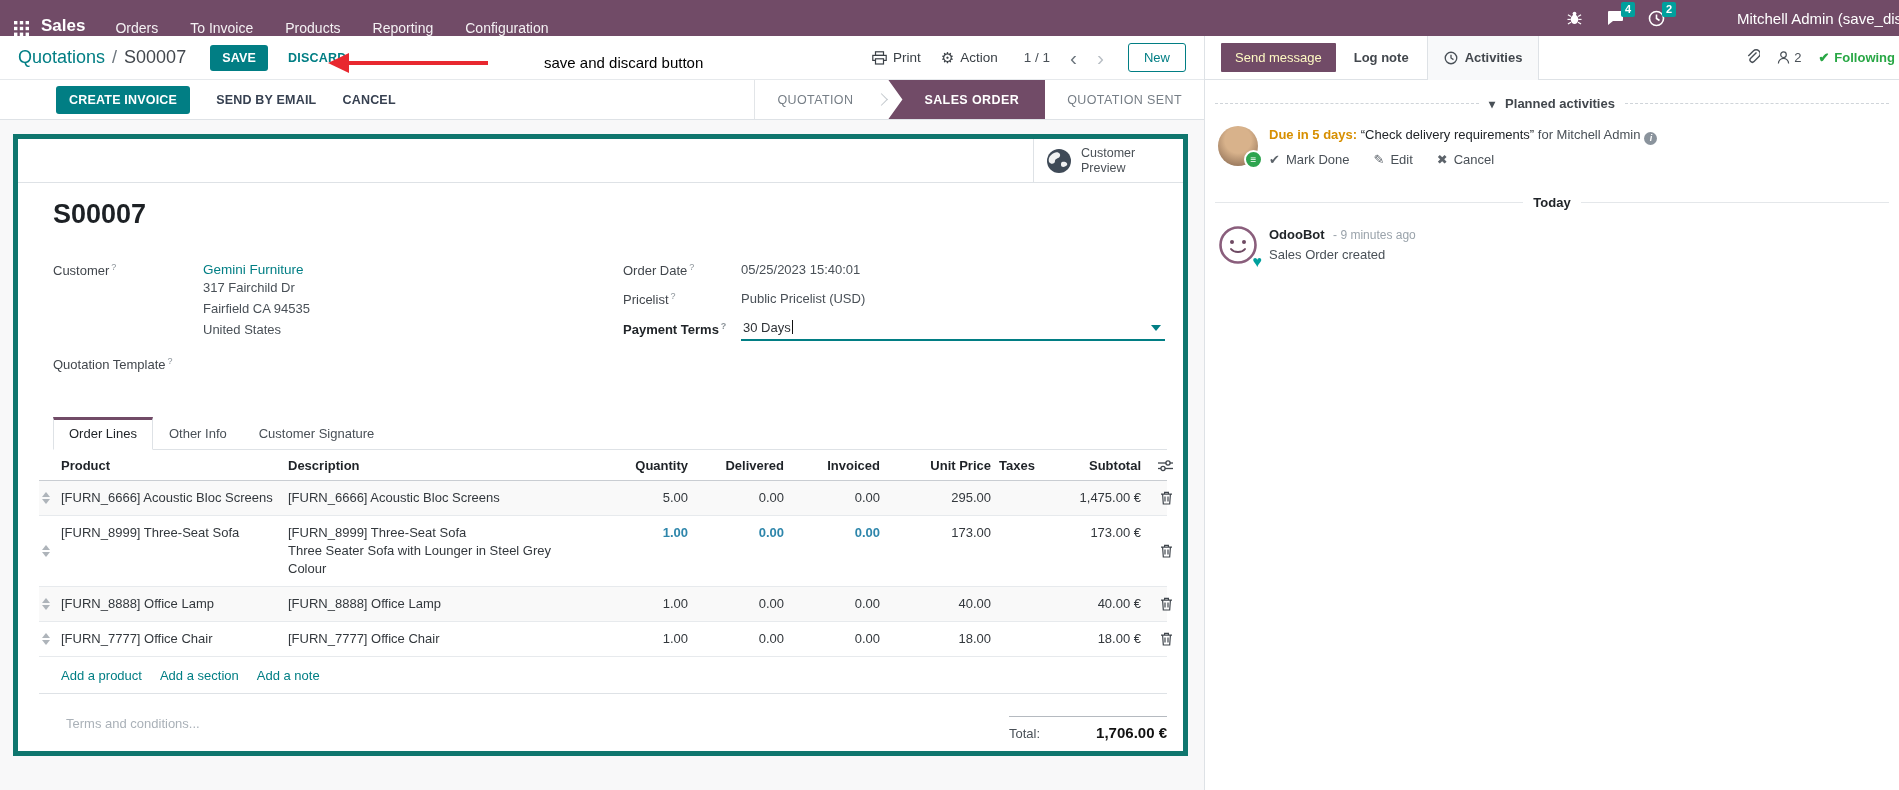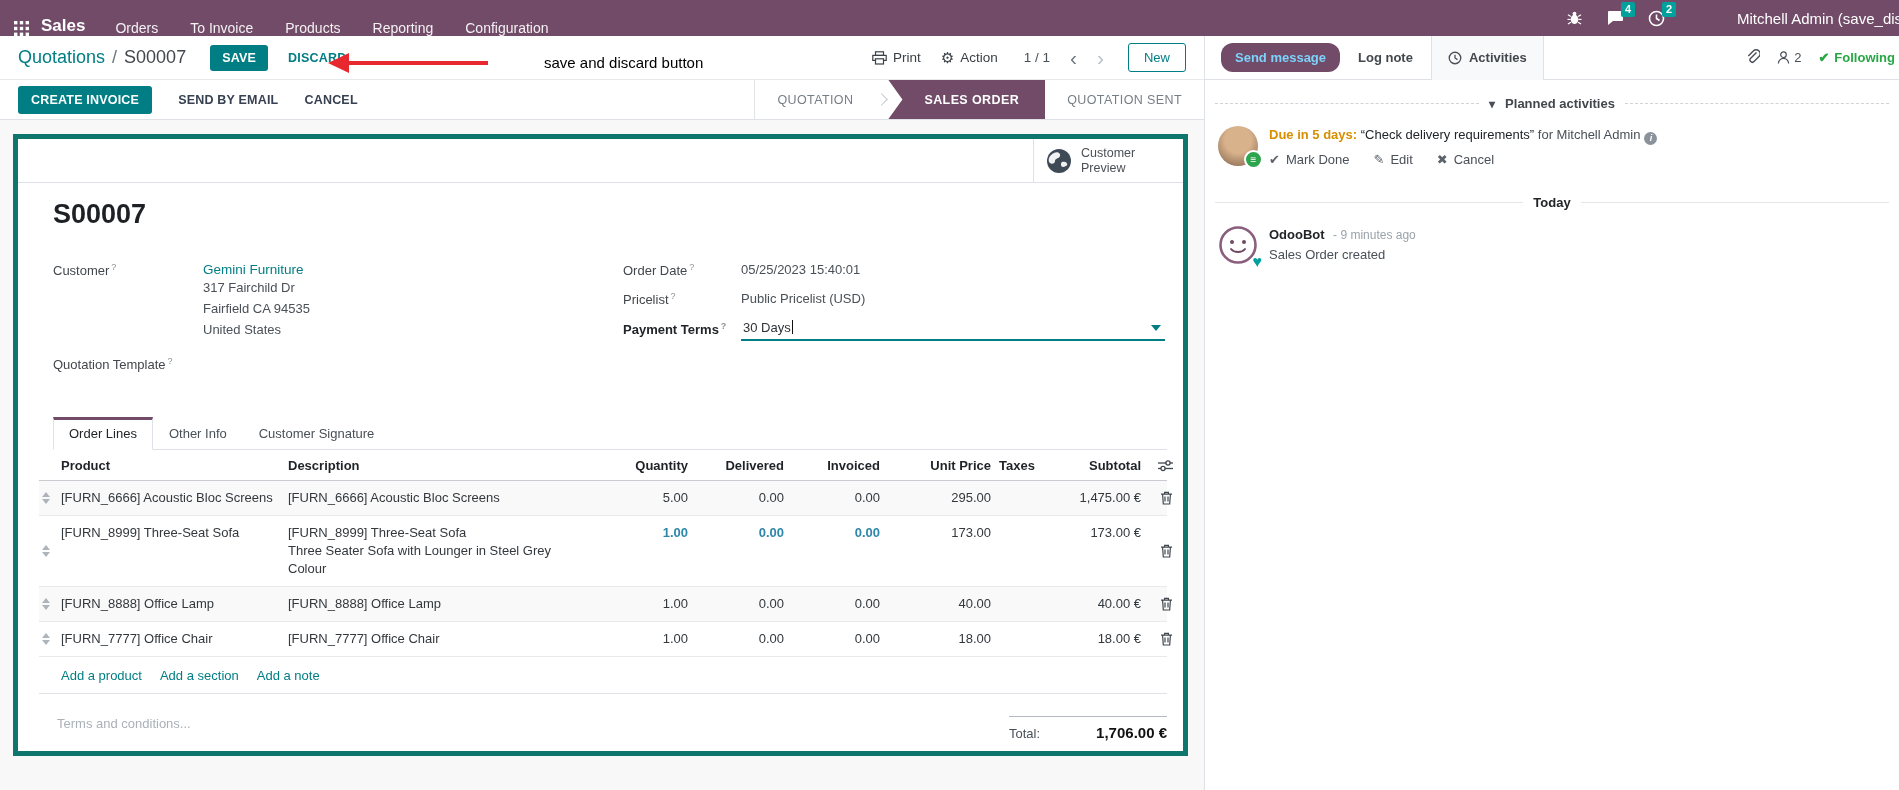--- a/index.html
+++ b/index.html
@@ -49,21 +49,21 @@
   .pager-prev { font-size:21px; color:#6c757d; cursor:pointer; line-height:1; }
   .pager-next { font-size:21px; color:#b9bfc5; cursor:pointer; line-height:1; }
   .btn-new { border:1px solid #017E84; color:#017E84; background:#fff; border-radius:3px;
     font-size:13px; padding:6px 15px; cursor:pointer; margin-left:4px; }
 
   
   .status-row { height:40px; border-bottom:1px solid #dee2e6; display:flex; align-items:stretch; background:#fff; }
   .action-buttons { display:flex; align-items:center; gap:26px; padding-left:18px; }
   .abtn { background:none; border:none; font-size:12.5px; font-weight:700; color:#374151;
     cursor:pointer; letter-spacing:.2px; }
-  .abtn.primary { background:#017E84; color:#fff; border-radius:3px; padding:7px 13px; }
+  .abtn.primary { background:#017E84; color:#fff; border-radius:3px; padding:7px 13px;margin-left:38px; }
   .stages { margin-left:auto; display:flex; align-items:stretch; border-left:1px solid #e2e5e8; }
   .stage { display:flex; align-items:center; padding:0 22px; font-size:12.5px; letter-spacing:.4px;
     color:#767e86; font-weight:500; cursor:pointer; white-space:nowrap; }
   .stage-chev { width:9px; height:9px; border-top:1px solid #c3c8cd; border-right:1px solid #c3c8cd;
     transform:rotate(45deg); align-self:center; margin:0 2px; }
   .stage.active { background:#714B67; color:#fff; font-weight:600; padding:0 26px 0 36px;
     clip-path:polygon(0 0, 100% 0, 100% 100%, 0 100%, 14px 50%); }
 
   
   .form-area { flex:1; background:#f8f8f9; padding:14px 16px 0 13px; }
@@ -112,30 +112,30 @@
   .c0 { display:flex; flex-direction:column; align-items:center; justify-content:center; cursor:grab; }
   .tri { width:0; height:0; border-left:4px solid transparent; border-right:4px solid transparent; margin:1px 0; }
   .tri-up { border-bottom:5px solid #aeb4ba; }
   .tri-dn { border-top:5px solid #aeb4ba; }
   .c9 { display:flex; align-items:center; justify-content:flex-end; padding-right:4px; cursor:pointer; }
   .thead .c9 { justify-content:flex-end; }
   .add-links { padding:9px 0 9px 22px; border-bottom:1px solid #dee2e6; }
   .add-link { color:#017E84; font-size:13px; margin-right:18px; cursor:pointer; text-decoration:none; }
 
   .sheet-bottom { display:flex; margin-top:22px; align-items:flex-start; }
-  .terms { margin-left:18px; font-size:13px; color:#aab1b8; cursor:text; }
+  .terms { margin-left:27px; font-size:13px; color:#aab1b8; cursor:text; }
   .total-box { margin-left:auto; width:158px; border-top:1px solid #b5bac0; padding-top:7px;
     display:flex; justify-content:space-between; align-items:baseline; }
   .total-label { font-size:13px; color:#495057; }
   .total-value { font-size:15px; font-weight:700; color:#111; }
 
   
   .chat-head { height:44px; border-bottom:1px solid #dee2e6; display:flex; align-items:center; padding-left:16px; }
-  .btn-send { background:#714B67; color:#7dd3fc; border:none; border-radius:12px; font-size:13px;
-    font-weight:700; padding:7px 14px; cursor:pointer; }
+  .btn-send { background:#714B67; color:#fef9c3; border:none; border-radius:1px; font-size:13px;
+    font-weight:400; padding:7px 14px; cursor:pointer; }
   .btn-lognote { background:none; border:none; color:#42474d; font-size:13px; font-weight:600;
     margin-left:18px; cursor:pointer; }
   .act-tab { height:44px; display:flex; align-items:center; gap:7px; padding:0 16px; margin-left:18px;
     border-left:1px solid #dee2e6; border-right:1px solid #dee2e6; background:#f8f9fa;
     font-size:13px; font-weight:600; color:#42474d; cursor:pointer; }
   .head-right { margin-left:auto; display:flex; align-items:center; gap:17px; padding-right:4px; }
   .followers { display:flex; align-items:center; gap:4px; font-size:13px; color:#495057; cursor:pointer; }
   .following { display:flex; align-items:center; gap:5px; color:#28a745; font-size:13px; font-weight:600;
     cursor:pointer; white-space:nowrap; }
   .divider { display:flex; align-items:center; gap:10px; margin:16px 10px 0; font-size:13px;

